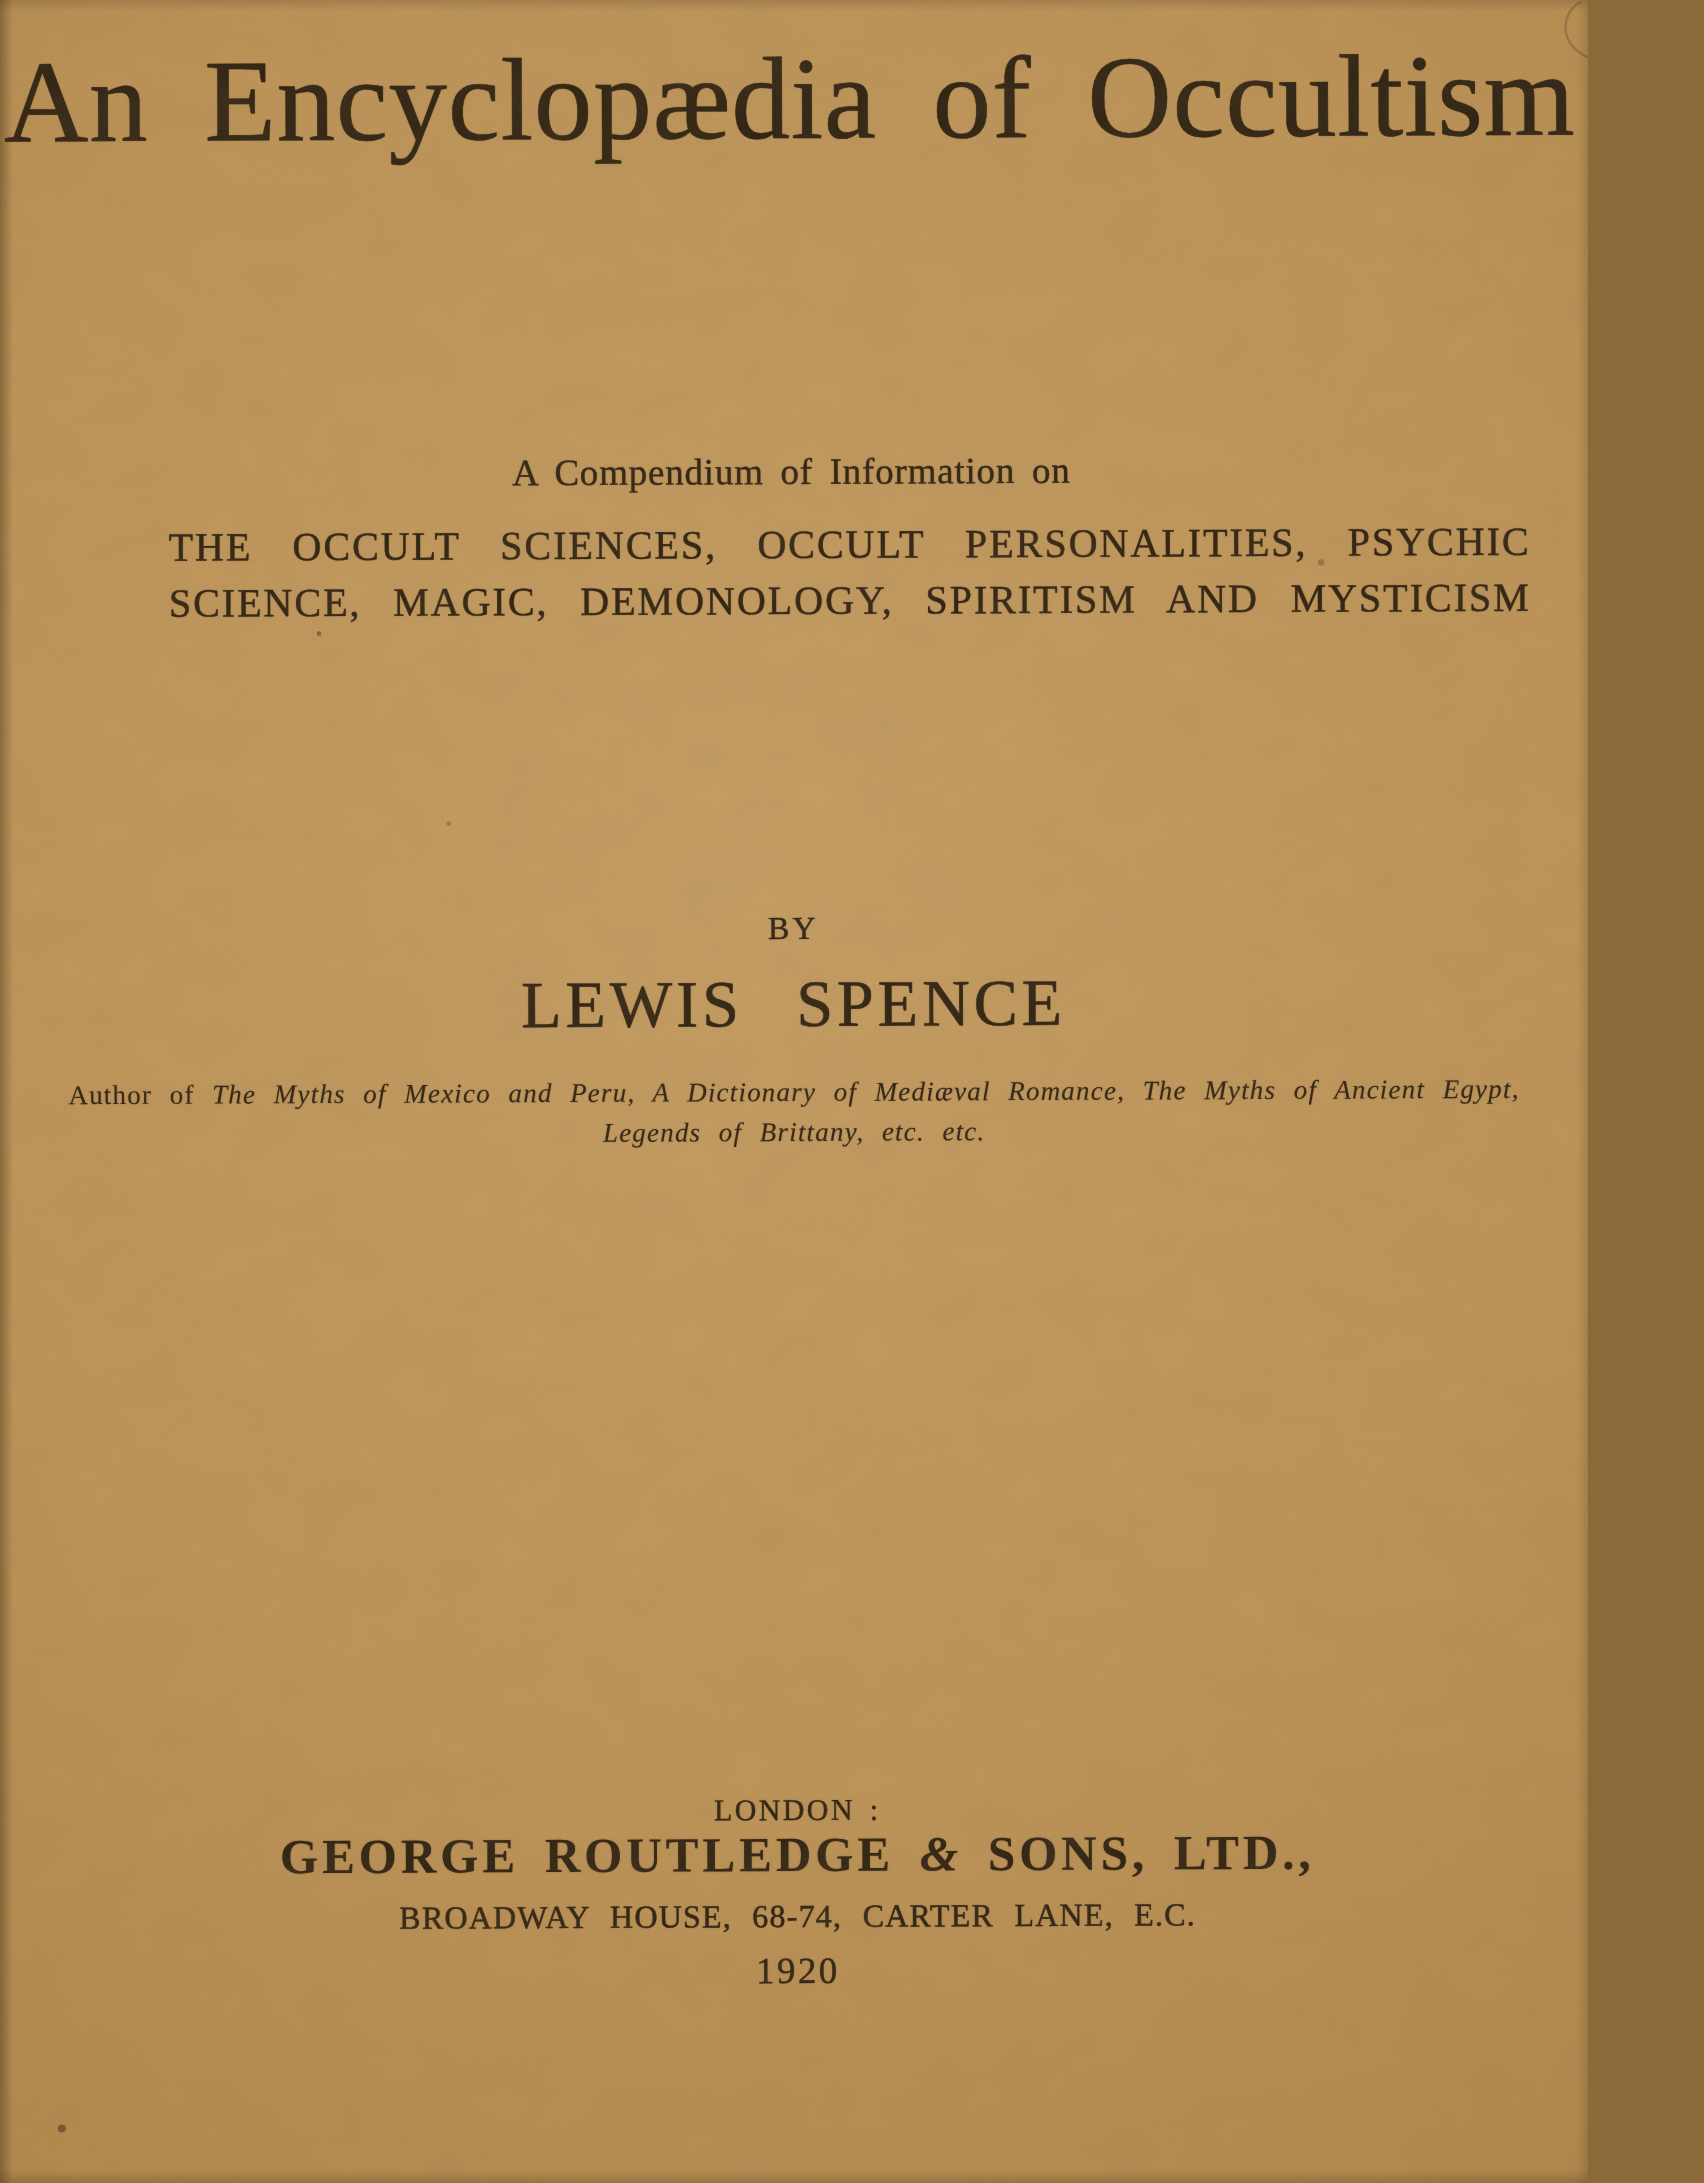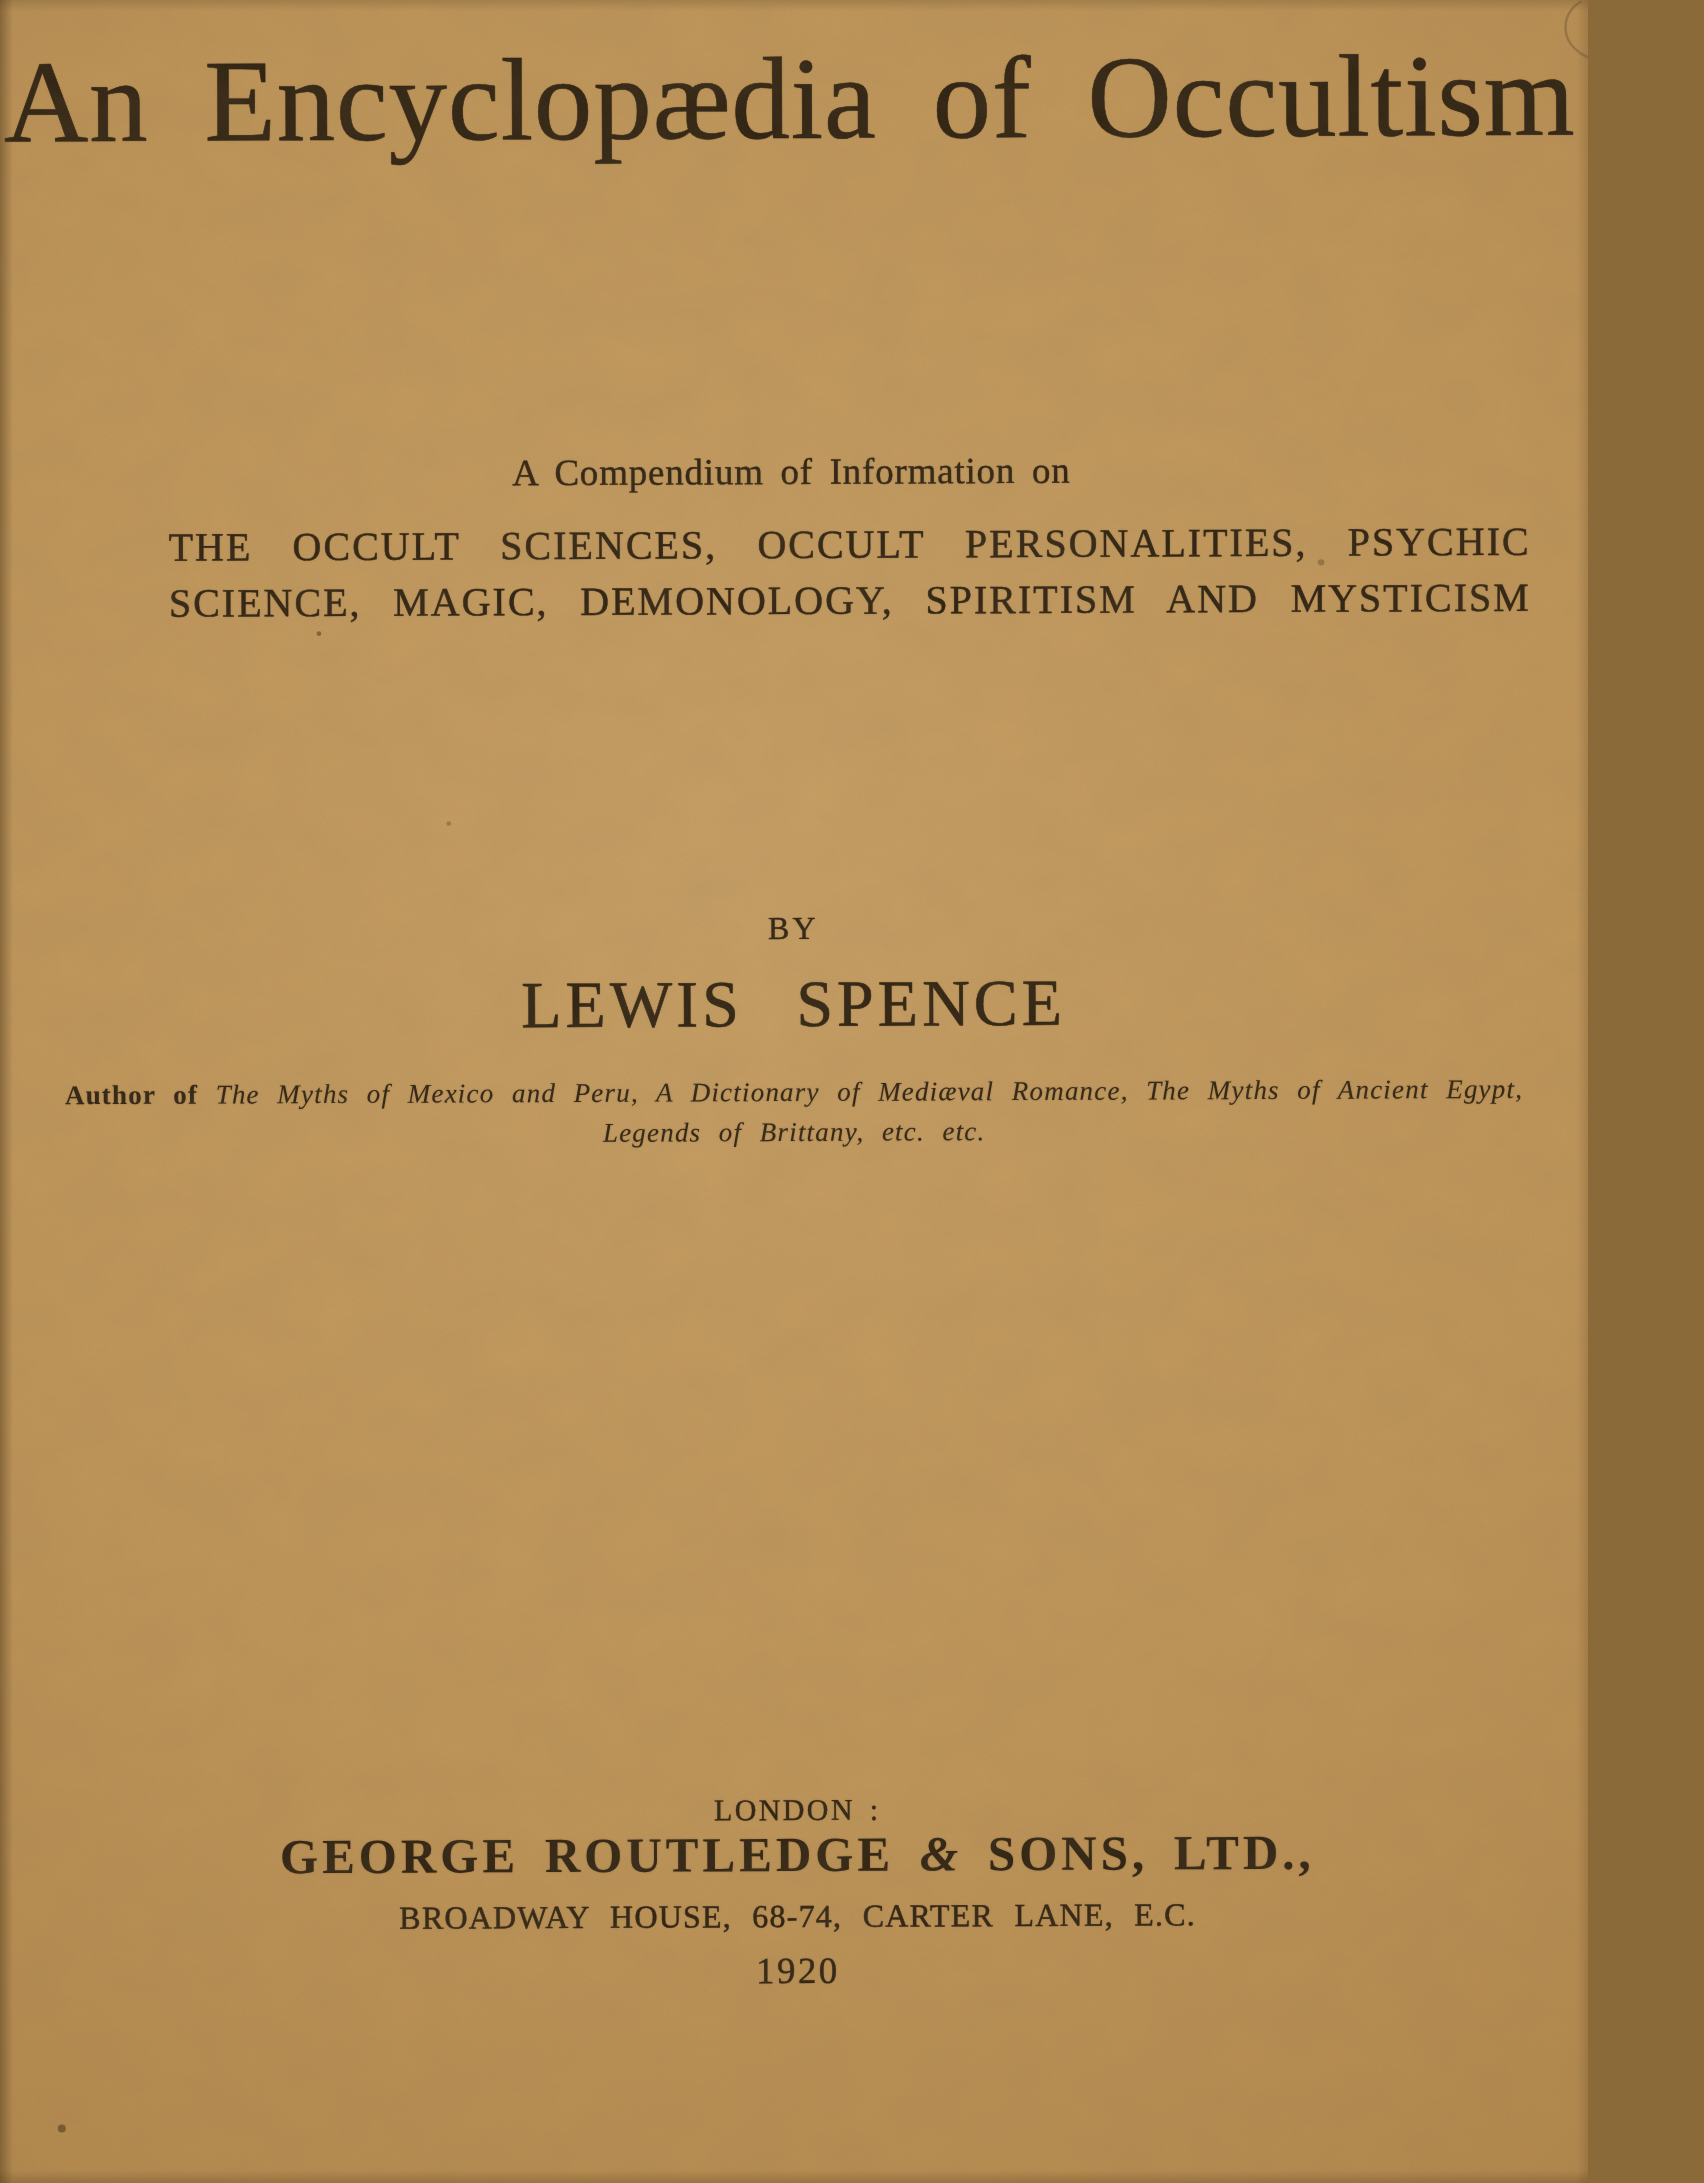--- a/index.html
+++ b/index.html
@@ -51,21 +51,21 @@
     -webkit-text-stroke: 0.5px #2a1e10;
   }
   .credits1 {
     top: 1075px; font-size: 27px; line-height: 1.3;
     letter-spacing: 1.2px; word-spacing: 9.6px;
   }
   .credits2 {
     top: 1115px; font-size: 27px; line-height: 1.3;
     letter-spacing: 1.2px; word-spacing: 9.6px; font-style: italic;
   }
-  .credits-prefix { font-style: normal; font-weight: bold; }
+  .credits-prefix { font-style: normal; }
   .credits-works { font-style: italic; }
 
   .imprint-city {
     top: 1795px; font-size: 30px; line-height: 1; letter-spacing: 2.4px; word-spacing: 4.8px;
     -webkit-text-stroke: 0.3px #2a1e10;
   }
   .imprint-publisher {
     top: 1830px; font-size: 49px; line-height: 1; font-weight: bold;
     letter-spacing: 4px; word-spacing: 9.6px;
   }

